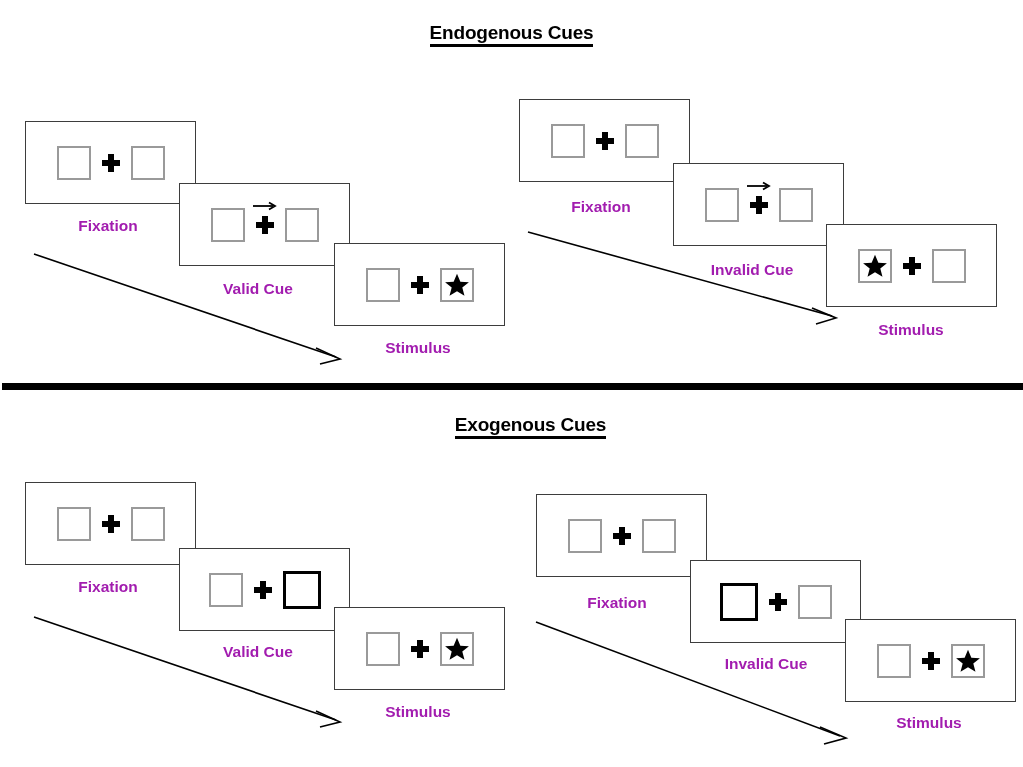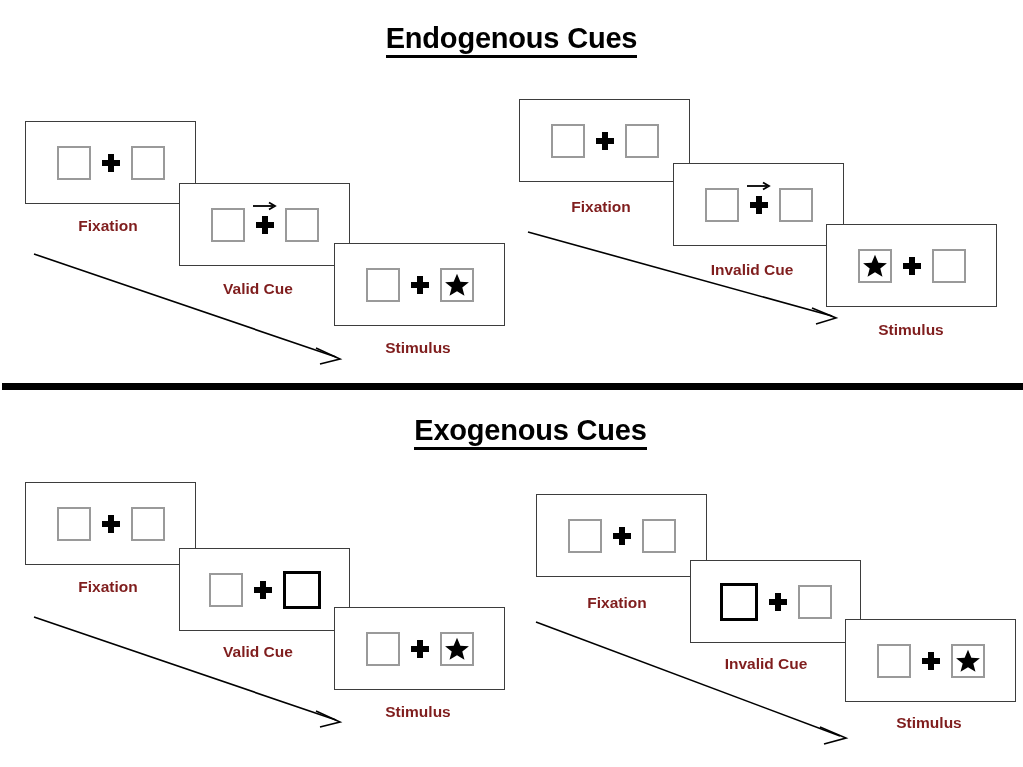--- a/index.html
+++ b/index.html
@@ -19,21 +19,21 @@
     left: 0; top: 0;
     width: 1023px;
     height: 767px;
   }
 
   
   .section-title {
     position: absolute;
     width: 1023px;
     text-align: center;
-    font-size: 29px;
+    font-size: 19px;
     font-weight: bold;
     color: #000000;
     letter-spacing: -0.2px;
   }
   .section-title span {
     border-bottom: 3px solid #000;
     padding-bottom: 1px;
   }
   #title-endogenous { top: 22px; left: 0; }
   #title-exogenous  { top: 414px; left: 0; margin-left: 19px; }
@@ -133,21 +133,21 @@
     width: 26px;
     height: 26px;
     display: block;
   }
 
   
   .panel-label {
     position: absolute;
     font-size: 15.5px;
     font-weight: bold;
-    color: #7f1d1d;
+    color: #a21caf;
     white-space: nowrap;
     text-align: center;
     transform: translateX(-50%);
   }
 
   
   .seq-arrow {
     position: absolute;
     pointer-events: none;
     overflow: visible;

